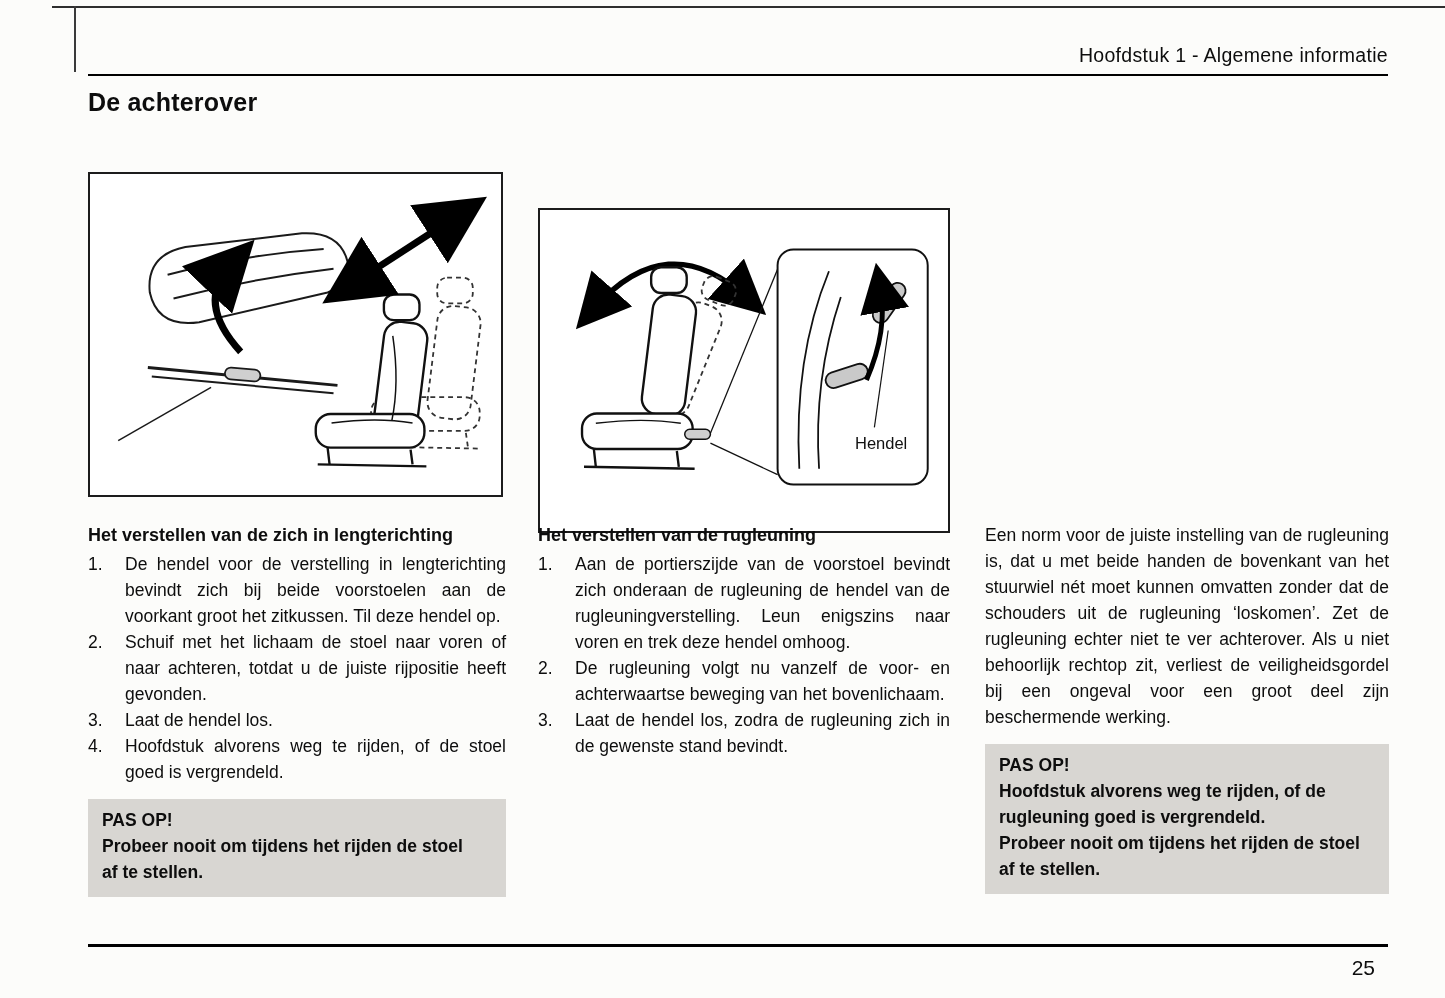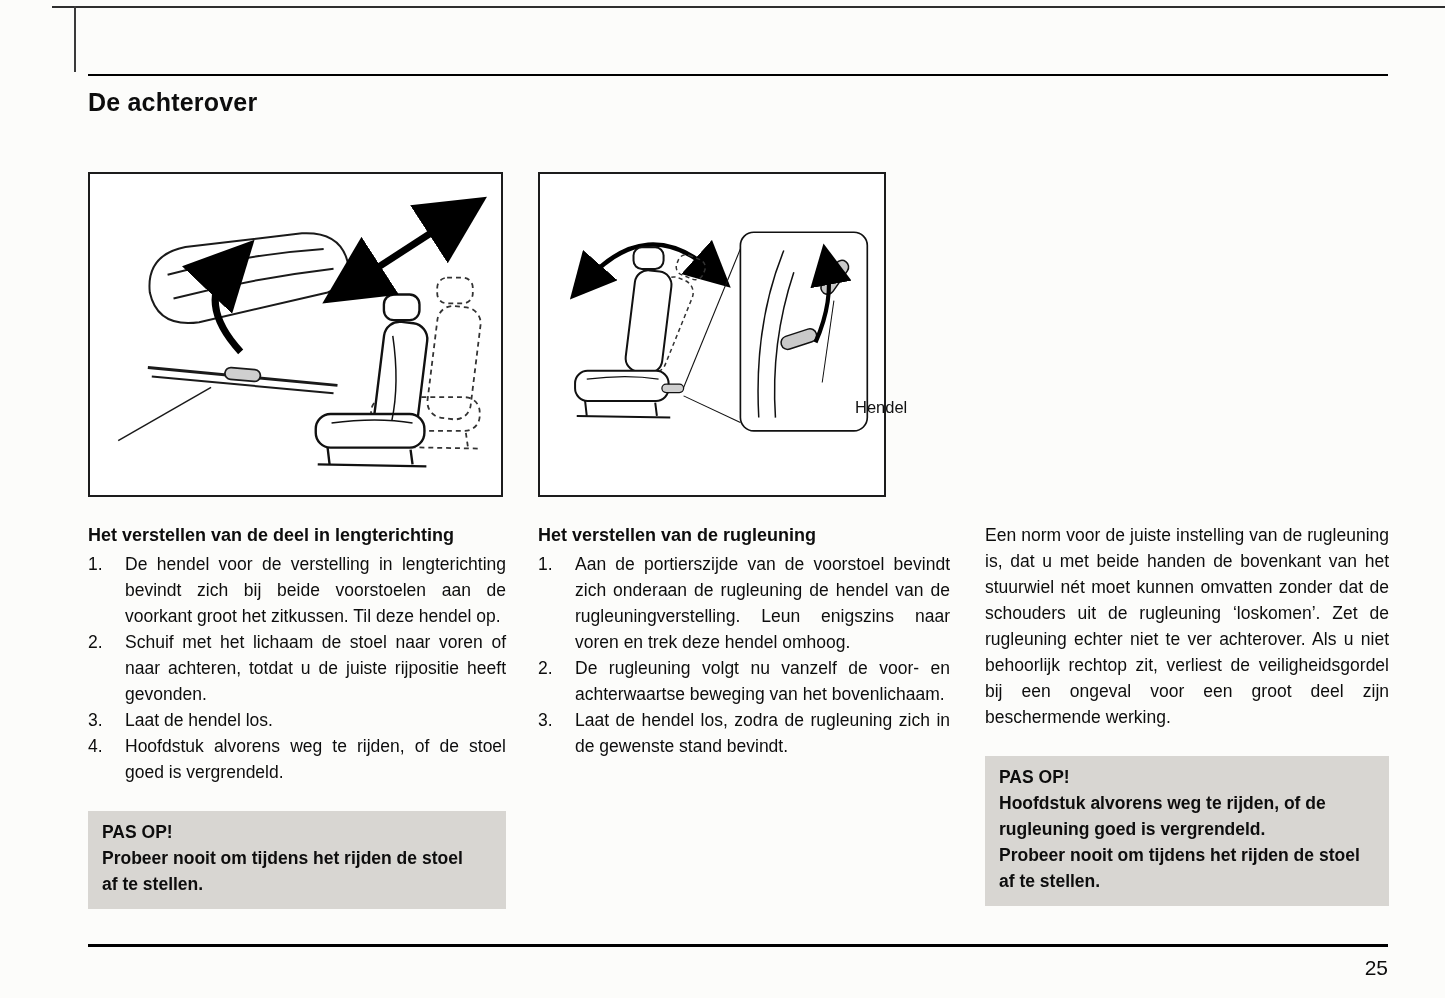--- a/index.html
+++ b/index.html
@@ -12,52 +12,53 @@
   }
   .scan-top { position:absolute; left:52px; top:6px; width:1393px; height:2px; background:#2e2e2e; }
   .scan-corner { position:absolute; left:74px; top:6px; width:2px; height:66px; background:#3a3a3a; }
 
   .chapter-header { position:absolute; top:44px; right:57px; font-size:19.5px; letter-spacing:.3px; }
   .top-rule { position:absolute; left:88px; right:57px; top:74px; height:2px; background:var(--rule,#000); }
   .page-title { position:absolute; left:88px; top:88px; font-size:25px; font-weight:700; letter-spacing:.2px; }
 
   .figure { position:absolute; top:172px; height:325px; border:2px solid #1c1c1c; background:#fff; }
   .fig1 { left:88px;  width:415px; }
-  .fig2 { left:538px; width:348px; }
+  .fig2 { left:538px; width:412px;margin-top:36px; }
   .figure svg { display:block; width:100%; height:100%; }
   .hendel-label { position:absolute; left:315px; top:224px; font-size:16.5px; color:#111; }
 
   .col { position:absolute; top:522px; font-size:17.5px; line-height:26px; }
   .col1 { left:88px;  width:418px; }
   .col2 { left:538px; width:412px; }
   .col3 { left:985px; width:404px; }
   .col h2 { font-size:18px; font-weight:700; line-height:26px; margin-bottom:3px; }
   .col ol { list-style:none; }
   .col li { display:flex; align-items:flex-start; }
   .col .num { flex:0 0 37px; }
   .col .txt { flex:1; text-align:justify; }
   .col p  { text-align:justify; }
 
   .warning {
-    margin-top:26px; background:var(--warning_bg,#d8d6d2);
+    margin-top:14px; background:var(--warning_bg,#d8d6d2);
     padding:8px 29px 12px 14px; font-weight:700; font-size:17.5px; line-height:26px;
   }
   .warning .warning-title { font-weight:700; }
 
   .bottom-rule { position:absolute; left:88px; right:57px; top:944px; height:3px; background:var(--rule,#000); }
-  .page-number { position:absolute; right:57px; top:956px; font-size:21px; }
+  .page-number { position:absolute; right:70px; top:956px; font-size:21px; }
 </style>
 </head>
 <body>
 
 <div class="page">
 
   <div class="scan-top"></div>
   <div class="scan-corner"></div>
 
+  <div class="chapter-header">Hoofdstuk 1 - Algemene informatie</div>
   <div class="top-rule"></div>
   <h1 class="page-title">De achterover</h1>
 
   <figure class="figure fig1">
     <svg viewBox="0 0 415 325">
       <defs>
         <marker id="ah1" markerWidth="10" markerHeight="10" refX="5" refY="5" orient="auto-start-reverse">
           <path d="M0,0 L10,5 L0,10 Z" fill="#000"></path>
         </marker>
       </defs>
@@ -137,21 +138,21 @@
       <rect x="330" y="86" width="46" height="16" rx="8" fill="#c9c9c9" stroke="#111" stroke-width="1.8" transform="rotate(-55 353 94)"></rect>
 
       <path d="M330 172 Q352 122 344 78" fill="none" stroke="#000" stroke-width="5" marker-end="url(#ah2)"></path>
 
       <line x1="352" y1="122" x2="338" y2="220" stroke="#111" stroke-width="1.2"></line>
     </svg>
     <span class="hendel-label">Hendel</span>
   </figure>
 
   <section class="col col1">
-    <h2>Het verstellen van de deel in lengterichting</h2>
+    <h2>Het verstellen van de zich in lengterichting</h2>
     <ol>
       <li>
         <span class="num">1.</span>
         <span class="txt">De hendel voor de verstelling in lengterichting bevindt zich bij beide voorstoelen aan de voorkant groot het zitkussen. Til deze hendel op.</span>
       </li>
       <li>
         <span class="num">2.</span>
         <span class="txt">Schuif met het lichaam de stoel naar voren of naar achteren, totdat u de juiste rijpositie heeft gevonden.</span>
       </li>
       <li>

